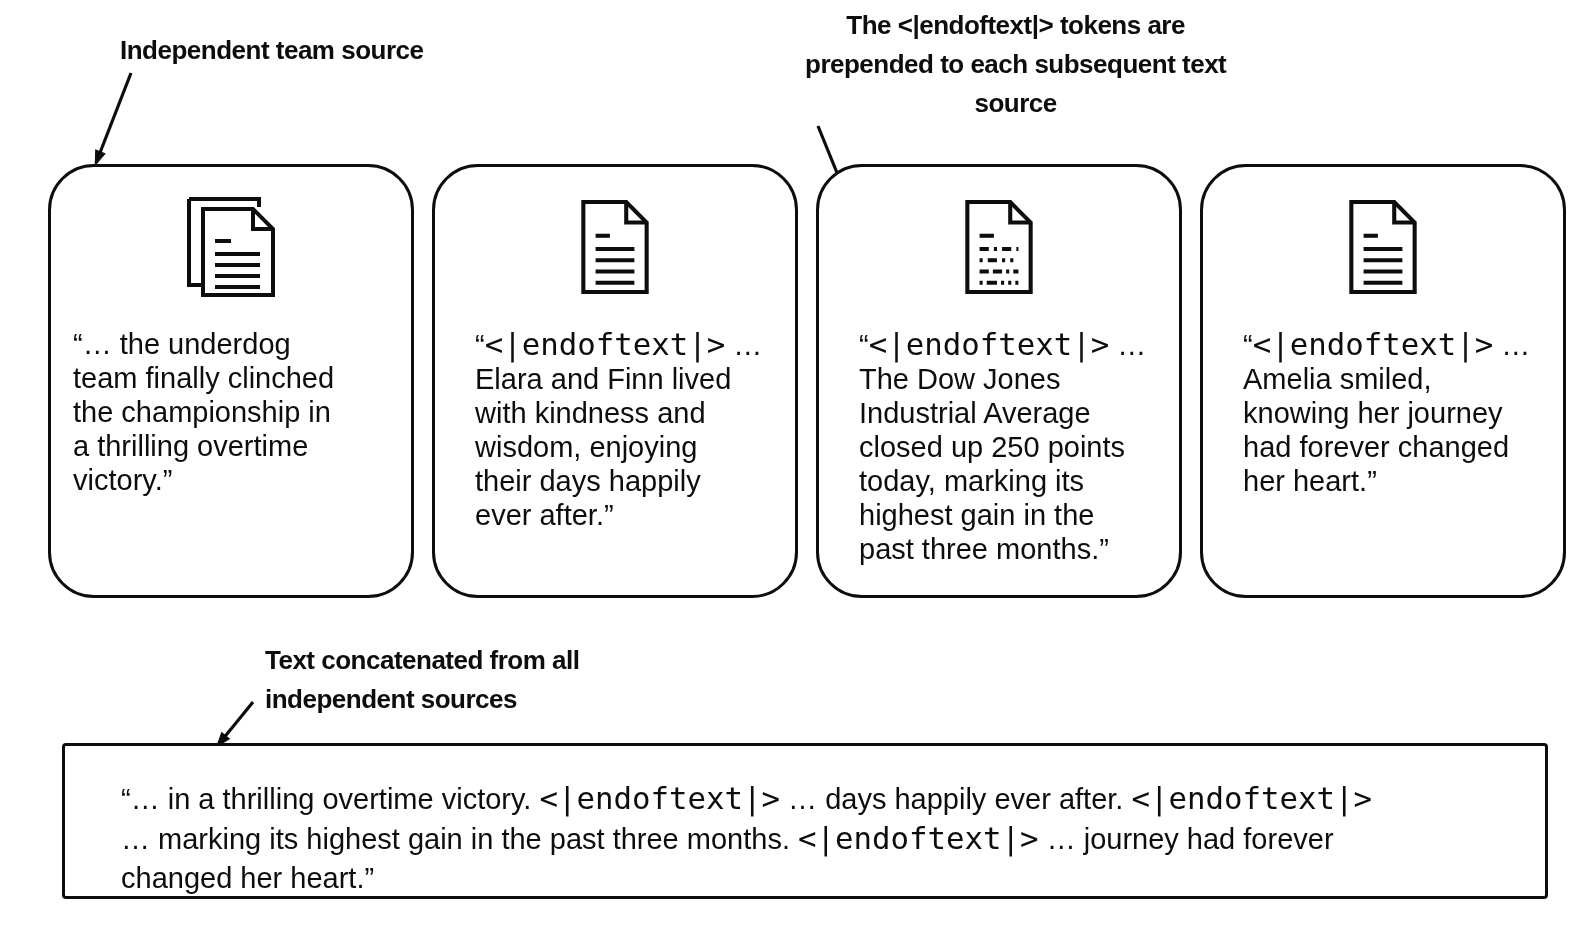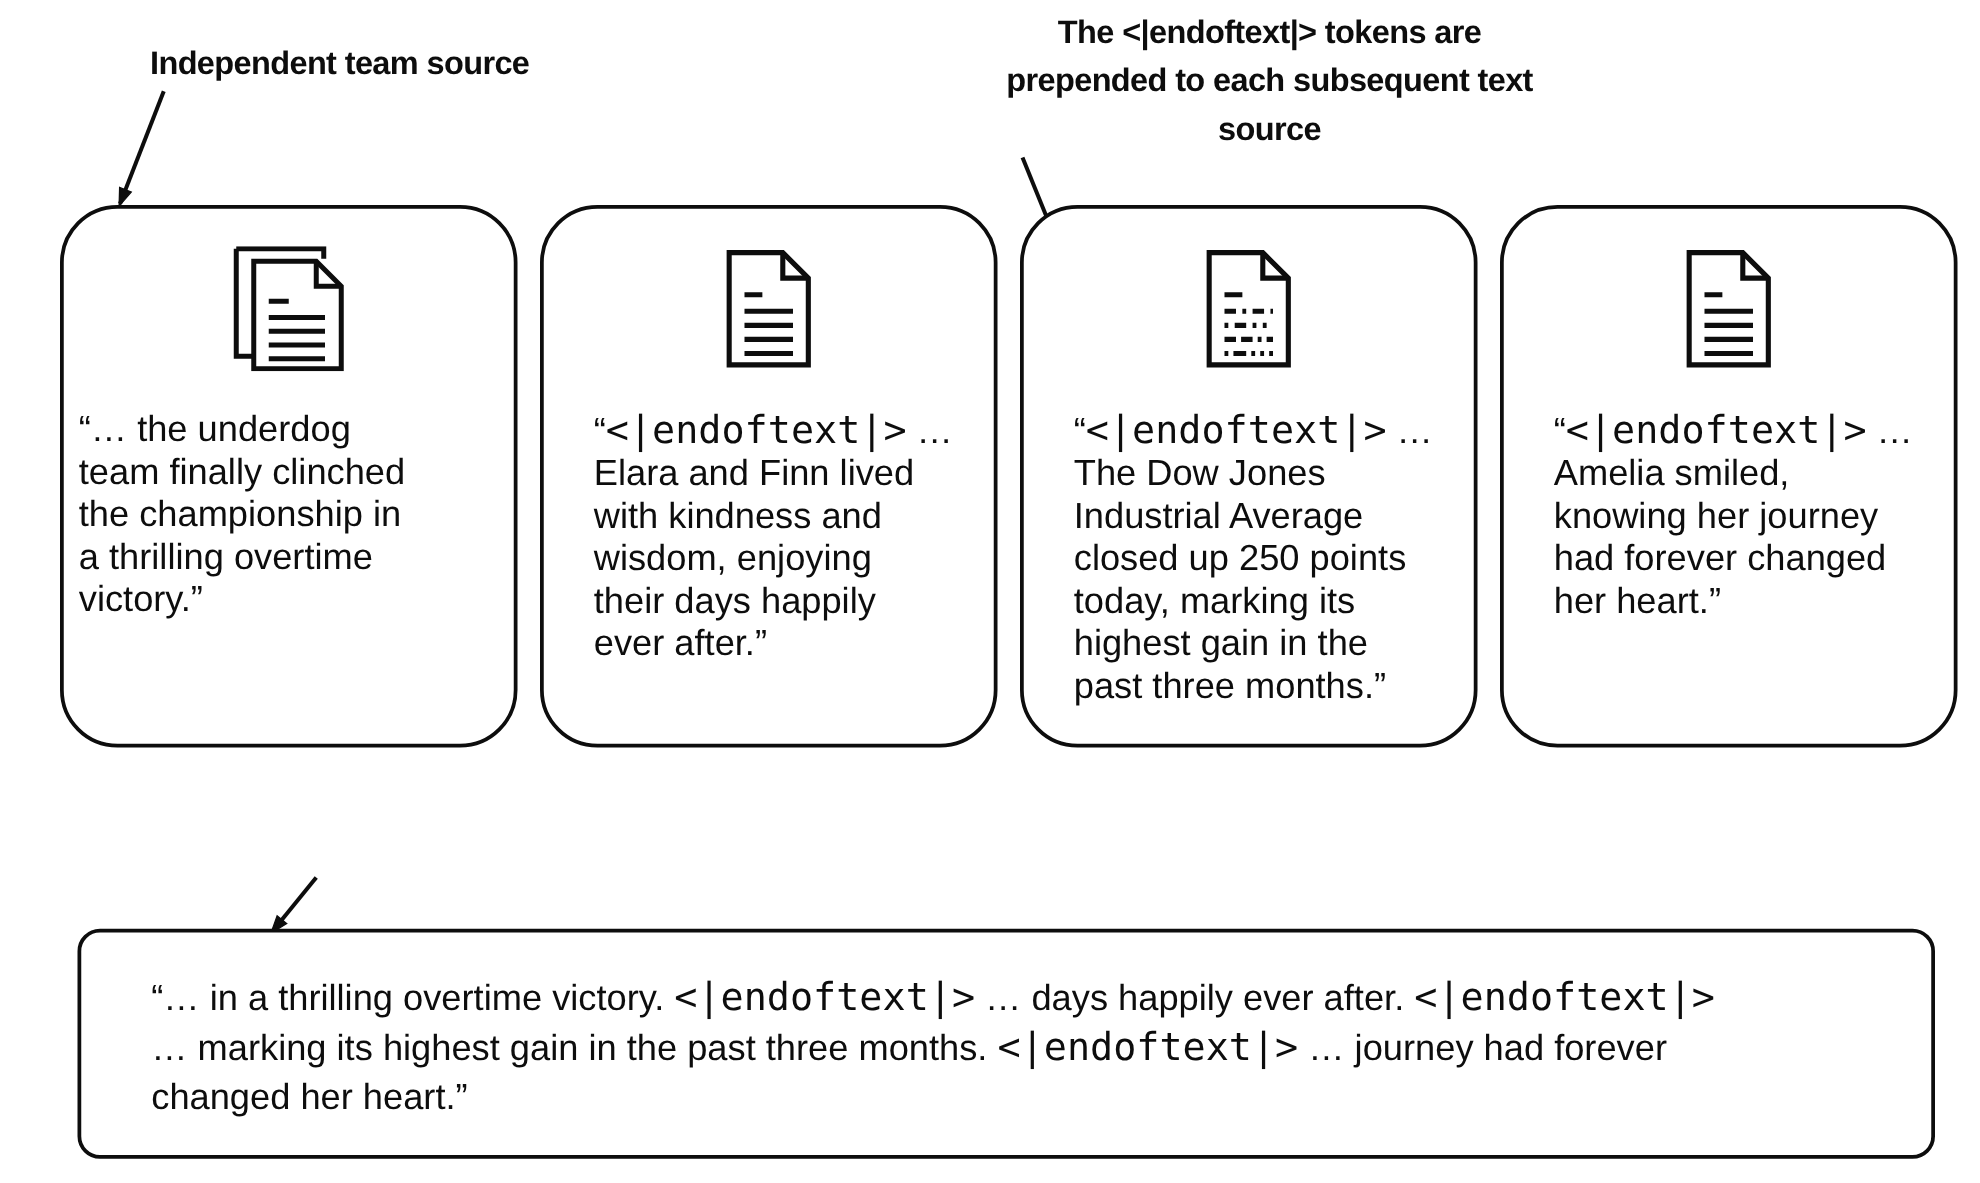--- a/index.html
+++ b/index.html
@@ -21,45 +21,47 @@
   .card{
     box-sizing:border-box;width:366px;height:434px;background:#ffffff;
     border:3.5px solid #0d0d0d;border-radius:46px;
     display:flex;flex-direction:column;align-items:stretch;
   }
   .icon-wrap{height:100px;margin-top:30px;display:flex;justify-content:center;align-items:center;}
   .card-text{
     margin-top:30px;font-size:29px;line-height:34px;white-space:pre-wrap;
     padding:0 14px 0 40px;color:#0d0d0d;
   }
-  .card:first-child .card-text{padding-left:12px;padding-right:26px;}
+  .card:first-child .card-text{padding-left:22px;padding-right:26px;}
   .mono{font-family:"DejaVu Sans Mono",monospace;font-size:1.06em;text-align:right;}
 
   #concat-box{
-    position:absolute;box-sizing:border-box;left:62px;top:743px;width:1486px;height:184px;
-    background:#ffffff;border:3.5px solid #0d0d0d;border-radius:18px;
+    position:absolute;box-sizing:border-box;left:62px;top:743px;width:1486px;height:156px;
+    background:#ffffff;border:3.5px solid #0d0d0d;border-radius:4px;
   }
   #concat-text{
     position:absolute;left:56px;top:33px;right:36px;
     font-size:29px;line-height:39px;white-space:pre-wrap;color:#0d0d0d;
   }
   .doc-stroke{fill:#ffffff;stroke:#0d0d0d;stroke-width:4;stroke-linejoin:miter;}
   .doc-line{stroke:#0d0d0d;stroke-width:4;fill:none;stroke-linecap:butt;}
 </style>
 </head>
 <body>
 
 <div id="stage">
 
   <div id="annotation-independent" class="annotation">Independent team source</div>
 
   <div id="annotation-endoftext" class="annotation">The &lt;|endoftext|&gt; tokens are
 prepended to each subsequent text
 source</div>
 
+  <div id="annotation-concatenated" class="annotation">Text concatenated from all
+independent sources</div>
 
   <svg id="arrows" width="1584" height="946" viewBox="0 0 1584 946">
     <defs>
       <marker id="ah" viewBox="0 0 16 12" markerWidth="16" markerHeight="12" refX="13" refY="6" orient="auto" markerUnits="userSpaceOnUse">
         <path d="M1 1 L15 6 L1 11 Z" fill="#0d0d0d" stroke="#0d0d0d"></path>
       </marker>
     </defs>
     <g>
       <line x1="131" y1="73" x2="96" y2="163" stroke="#0d0d0d" stroke-width="3.2" marker-end="url(#ah)"></line>
     </g>

